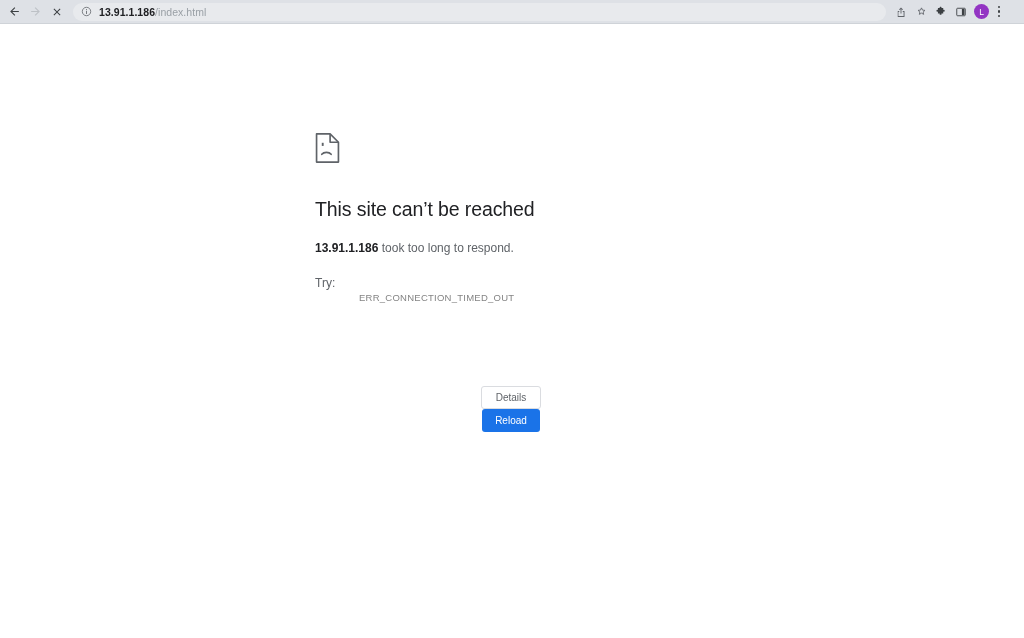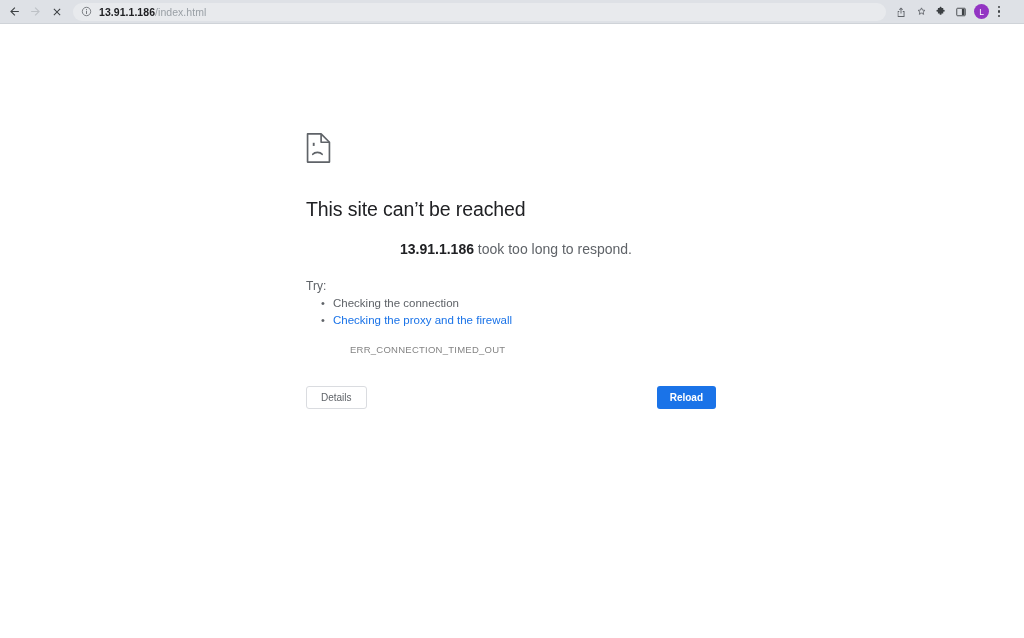--- a/index.html
+++ b/index.html
@@ -112,38 +112,37 @@
   }
 
   
   .page {
     position: relative;
     height: 614px;
     background: #ffffff;
   }
   .error-wrap {
     position: absolute;
-    left: 306px;
+    left: 315px;
     top: 108px;
     width: 420px;
   }
   .sad-icon { margin-bottom: 30px; }
   .error-title {
     font-size: 19.5px;
     color: #202124;
     font-weight: normal;
     margin: 0 0 18px 0;
     letter-spacing: -0.1px;
   }
   .error-subtitle {
-    font-size: 14px;
+    font-size: 12px;
     color: #5f6368;
     margin: 0 0 19px 0;
     line-height: 1.5;
-    text-align: center;
   }
   .error-subtitle .host { color: #202124; font-weight: bold; }
   .try-label {
     font-size: 12px;
     color: #5f6368;
     margin: 0 0 2px 0;
   }
   .suggest-list {
     margin: 0 0 16px 0;
     padding-left: 27px;
@@ -172,20 +171,21 @@
   }
 
   .button-row {
     position: absolute;
     left: 306px;
     top: 362px;
     width: 410px;
     display: flex;
     justify-content: space-between;
     align-items: center;
+    flex-direction: column;
   }
   .btn-details {
     font-family: "Liberation Sans", sans-serif;
     font-size: 10px;
     color: #5f6368;
     background: #ffffff;
     border: 1px solid #dadce0;
     border-radius: 3px;
     padding: 5px 14px;
     line-height: 11px;
@@ -194,21 +194,21 @@
   .btn-reload {
     font-family: "Liberation Sans", sans-serif;
     font-size: 10px;
     color: #ffffff;
     background: #1a73e8;
     border: none;
     border-radius: 3px;
     padding: 6px 13px;
     line-height: 11px;
     cursor: pointer;
-    font-weight: bold;
+    font-weight: normal;
   }
 </style>
 </head>
 <body>
 
 <div class="browser-toolbar">
 
   <div class="nav-btn">
     <svg width="13" height="13" viewBox="0 0 24 24">
       <path d="M20 11H7.8l5.6-5.6L12 4l-8 8 8 8 1.4-1.4L7.8 13H20z" fill="#3c4043"></path>
@@ -288,24 +288,20 @@
         <path d="M13 42c4-5 14-5 18 0" fill="none" stroke="#5f6368" stroke-width="3.2" stroke-linecap="round"></path>
       </svg>
     </div>
 
     <h1 class="error-title">This site can’t be reached</h1>
 
     <p class="error-subtitle"><span class="host">13.91.1.186</span><span> took too long to respond.</span></p>
 
     <p class="try-label">Try:</p>
 
-    <ul class="suggest-list">
-      <li>Checking the connection</li>
-      <li class="link">Checking the proxy and the firewall</li>
-    </ul>
 
     <p class="err-code">ERR_CONNECTION_TIMED_OUT</p>
   </div>
 
   <div class="button-row">
     <button class="btn-details">Details</button>
     <button class="btn-reload">Reload</button>
   </div>
 </div>
 

